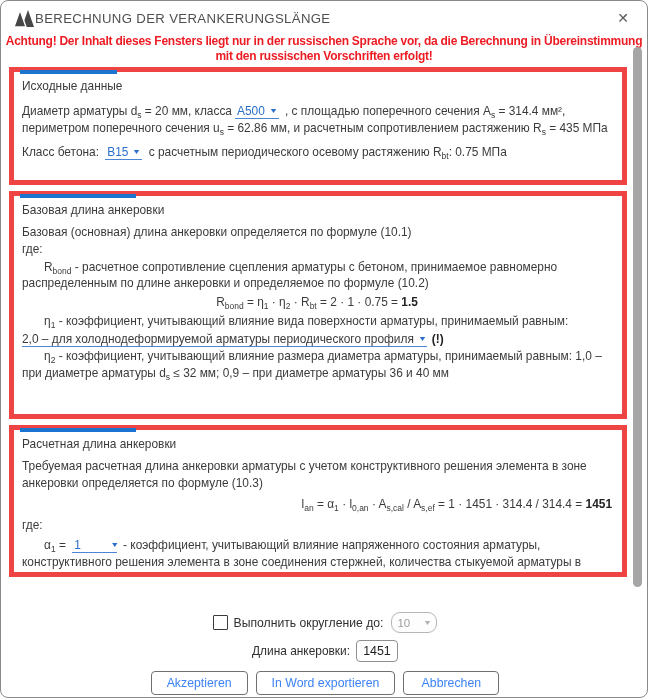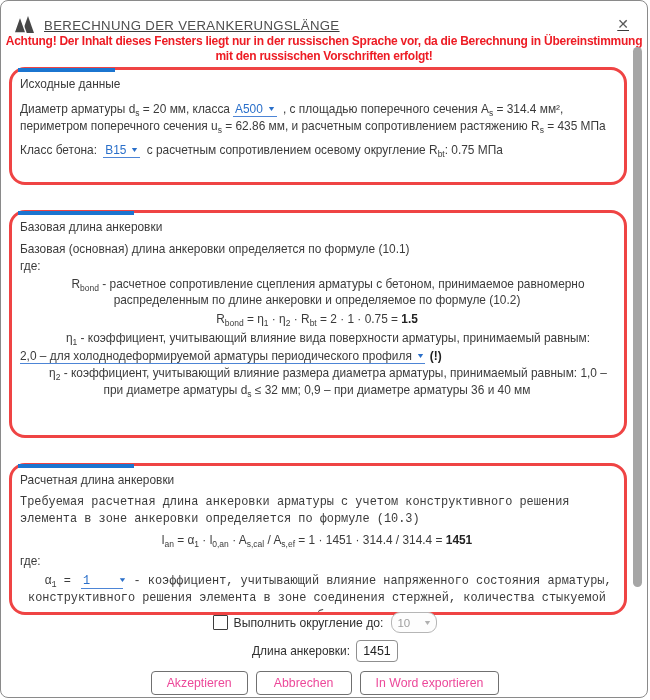--- a/index.html
+++ b/index.html
@@ -1,65 +1,65 @@
 <!DOCTYPE html>
 <html><head>
 <meta charset="utf-8">
 <style>
   html,body{margin:0;padding:0;background:#fff;}
   .window{position:relative;width:648px;height:698px;box-sizing:border-box;border:1px solid #8a8a8a;
     border-radius:8px;background:#fff;font-family:"Liberation Sans",sans-serif;color:#3b3b3b;overflow:hidden;}
   
-  .titlebar{display:flex;align-items:flex-end;height:30px;padding:2px 14px 0 12px;gap:9px;text-decoration:underline;}
+  .titlebar{display:flex;align-items:center;height:30px;padding:2px 14px 0 12px;}
   .logo{display:inline-flex;width:22px;height:17px;}
   .wtitle{flex:1;font-size:13.2px;color:#4f4f4f;letter-spacing:.35px;white-space:nowrap;}
   .close{color:#5a5a5a;font-size:14px;line-height:14px;cursor:pointer;padding:2px 4px;}
   
   .warning{margin-top:1px;text-align:center;color:#ed1c24;font-weight:bold;
     font-size:12px;line-height:14.5px;letter-spacing:-0.25px;}
   .wl{white-space:nowrap;overflow:hidden;}
   
   .content{position:absolute;left:8px;top:66px;width:618px;}
-  .group{position:relative;border:3px solid #ef4444;border-radius:16px;margin-bottom:25px;box-sizing:border-box;background:#fff;}
+  .group{position:relative;border:5px solid #ef4444;border-radius:0;margin-bottom:6px;box-sizing:border-box;background:#fff;}
   .accent{position:absolute;top:-2px;left:6px;height:4px;background:#1b75d0;}
   .acc-narrow{width:97px;} .acc-wide{width:116px;}
   .gbody{height:100%;box-sizing:border-box;overflow:hidden;padding:6px 10px 0 8px;
     font-size:11.9px;line-height:17.5px;color:#3b3b3b;}
   .g1{height:118px;} .g2{height:228px;} .g3{height:152px;}
   .g2 .gbody{line-height:16.5px;}
   .gtitle{margin-bottom:6px;}
   .g2 .gbody .gtitle{margin-bottom:5px;} .g3 .gbody .gtitle{margin-bottom:4px;}
   p{margin:0 0 5px 0;}
   .g2 .gbody p{margin-bottom:1px;}
   .g3 .gbody p{margin-bottom:1px;}
-  .g3 .gbody .pwrap{margin-bottom:3px;font-family:Liberation Mono, monospace;}
+  .g3 .gbody .pwrap{margin-bottom:3px;}
   .formula{text-align:center;white-space:nowrap;margin:2px 0 3px 0;}
-  .g3 .formula{margin:2px 0 4px 0;}
+  .g3 .formula{margin:2px 0 4px 0;text-align:right;}
   sub{font-size:8.5px;line-height:0;}
   .res{font-weight:bold;color:#222;}
-  .ind{text-indent:22px;text-align:center;}
+  .ind{text-indent:22px;}
   .mark{font-weight:bold;color:#222;margin-left:5px;}
   
   .dd{color:#2a6fc9;border-bottom:1px solid #4d85d6;padding:0 2px 0 2px;margin:0 3px;cursor:pointer;white-space:nowrap;}
   .dd.dark{color:#3b3b3b;margin:0;padding:0 1px 0 0;}
   .caret{display:inline-block;font-size:7px;color:#2a6fc9;vertical-align:2px;margin-left:5px;transform:scaleX(1.3);}
   
   .footer{position:absolute;left:0;top:611px;width:648px;}
   .frow{display:flex;justify-content:center;align-items:center;gap:6px;font-size:12.2px;color:#2f2f2f;}
   .checkbox{width:13px;height:13px;border:1px solid #3c3c3c;border-radius:1px;background:#fff;cursor:pointer;}
   .combo{display:inline-flex;align-items:center;justify-content:space-between;width:46px;height:21px;
     box-sizing:border-box;border:1px solid #b6b6b6;border-radius:9px;background:#fdfdfd;color:#9e9e9e;
     font-size:11.5px;padding:0 5px;margin-left:2px;}
   .combo .caret{color:#b0b0b0;margin:0;}
   .row2{margin-top:7px;font-size:11.9px;}
   .lenInput{width:42px;height:22px;box-sizing:border-box;border:1px solid #8f8f8f;border-radius:4px;
     text-align:center;font-size:12.4px;color:#222;font-family:"Liberation Sans",sans-serif;}
   .row3{margin-top:9px;gap:8px;}
   .btn{height:24px;box-sizing:border-box;border:1px solid #707070;border-radius:4px;background:#fff;
-    color:#ec4899;font-size:12.3px;padding:0 15px;font-family:"Liberation Sans",sans-serif;cursor:pointer;min-width:96px;}
+    color:#3b82f6;font-size:12.3px;padding:0 15px;font-family:"Liberation Sans",sans-serif;cursor:pointer;min-width:96px;}
   
   .scrollbar{position:absolute;right:4px;top:44px;width:10px;height:566px;}
   .thumb{position:absolute;top:2px;left:0;width:9px;height:540px;background:#a6a6a6;border-radius:5px;}
 </style>
 </head>
 <body>
 
 <div class="window">
 
   <div class="titlebar">
@@ -78,21 +78,21 @@
     <div class="wl">mit den russischen Vorschriften erfolgt!</div>
   </div>
 
   <div class="content">
 
     <div class="group g1">
       <span class="accent acc-narrow"></span>
       <div class="gbody">
         <div class="gtitle">Исходные данные</div>
         <p><span>Диаметр арматуры d</span><sub>s</sub><span> = 20 мм, класса</span><span class="dd"><span>А500</span><span class="caret">▼</span></span><span> , с площадью поперечного сечения A</span><sub>s</sub><span> = 314.4 мм², периметром поперечного сечения u</span><sub>s</sub><span> = 62.86 мм, и расчетным сопротивлением растяжению R</span><sub>s</sub><span> = 435 МПа</span></p>
-        <p><span>Класс бетона: </span><span class="dd"><span>B15</span><span class="caret">▼</span></span><span> с расчетным сопротивлением осевому округление R</span><sub>bt</sub><span>: 0.75 МПа</span></p>
+        <p><span>Класс бетона: </span><span class="dd"><span>B15</span><span class="caret">▼</span></span><span> с расчетным периодического осевому растяжению R</span><sub>bt</sub><span>: 0.75 МПа</span></p>
       </div>
     </div>
 
     <div class="group g2">
       <span class="accent acc-wide"></span>
       <div class="gbody">
         <div class="gtitle">Базовая длина анкеровки</div>
         <p>Базовая (основная) длина анкеровки определяется по формуле (10.1)</p>
         <p>где:</p>
         <p class="ind"><span>R</span><sub>bond</sub><span> - расчетное сопротивление сцепления арматуры с бетоном, принимаемое равномерно распределенным по длине анкеровки и определяемое по формуле (10.2)</span></p>
@@ -125,22 +125,22 @@
           <span>10</span>
           <span class="caret">▼</span>
         </span>
     </div>
     <div class="frow row2">
       <span>Длина анкеровки:</span>
       <input class="lenInput" type="text" value="1451" style="">
     </div>
     <div class="frow row3">
       <button class="btn">Akzeptieren</button>
+      <button class="btn">In Word exportieren</button>
       <button class="btn">Abbrechen</button>
-      <button class="btn">In Word exportieren</button>
     </div>
   </div>
 
   <div class="scrollbar">
     <div class="thumb"></div>
   </div>
 
 </div>
 
 </body></html>

